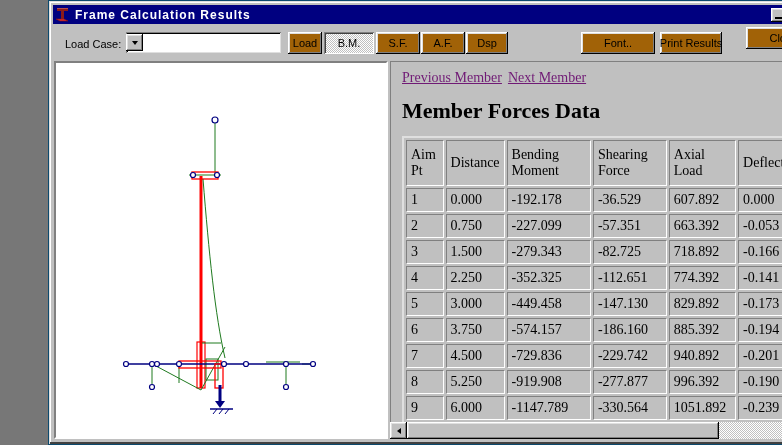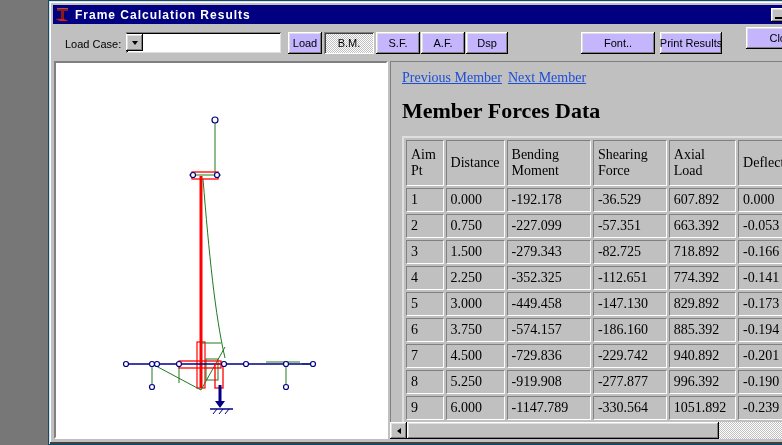--- a/index.html
+++ b/index.html
@@ -27,21 +27,21 @@
     box-shadow: inset -1px -1px #000, inset 1px 1px #fff, inset -2px -2px #808080, inset 2px 2px #dfdfdf;
     font-size:11px; line-height:10px; font-weight:bold;
   }
   .tb-btn.close-w { margin-left:3px; }
   .glyph-min { width:8px; height:2px; background:#000; margin-top:7px; }
   .glyph-max { width:9px; height:8px; border:1px solid #000; border-top:2px solid #000; }
   .glyph-close { font-size:12px; font-weight:bold; margin-top:-2px; }
   
   .label { position:absolute; white-space:nowrap; }
   .btn {
-    position:absolute; height:22px; background:#c4b5fd; border:none;
+    position:absolute; height:22px; background:#a16207; border:none;
     font-family:"Liberation Sans", sans-serif; font-size:11px; color:#000;
     display:flex; align-items:center; justify-content:center; white-space:nowrap;
     box-shadow: inset -1px -1px #000, inset 1px 1px #fff, inset -2px -2px #808080, inset 2px 2px #dfdfdf;
   }
   .btn.pressed {
     box-shadow: inset 1px 1px #808080, inset -1px -1px #fff, inset 2px 2px #404040;
     background-image: repeating-conic-gradient(#ffffff 0 25%, #c0c0c0 0 50%);
     background-size:2px 2px;
   }
   .combo {
@@ -68,21 +68,21 @@
   .draw-panel svg { display:block; }
   
   .report-pane {
     position:absolute; left:341px; top:60px; width:422px; height:361px;
     background:#c0c0c0; overflow:hidden;
     border-left:1px solid #808080; border-top:1px solid #808080;
     font-family:"Liberation Serif", serif;
   }
   .report-inner { padding:8px 0 0 11px; }
   .links { font-size:14px; line-height:16px; }
-  .links a { color:#1d4ed8; text-decoration:underline; margin-right:6px;text-align:center; }
+  .links a { color:#701a75; text-decoration:underline; margin-right:6px;text-align:center; }
   h1.report-title {
     font-size:22px; line-height:27px; margin:11px 0 0 0; font-weight:bold;
     font-family:"Liberation Serif", serif;
   }
   table.forces {
     margin-top:12px; border-collapse:separate; border-spacing:2px;
     background:#c0c0c0; border:2px solid; border-color:#dfdfdf #808080 #808080 #dfdfdf;
     font-size:14px;
   }
   table.forces th, table.forces td {

